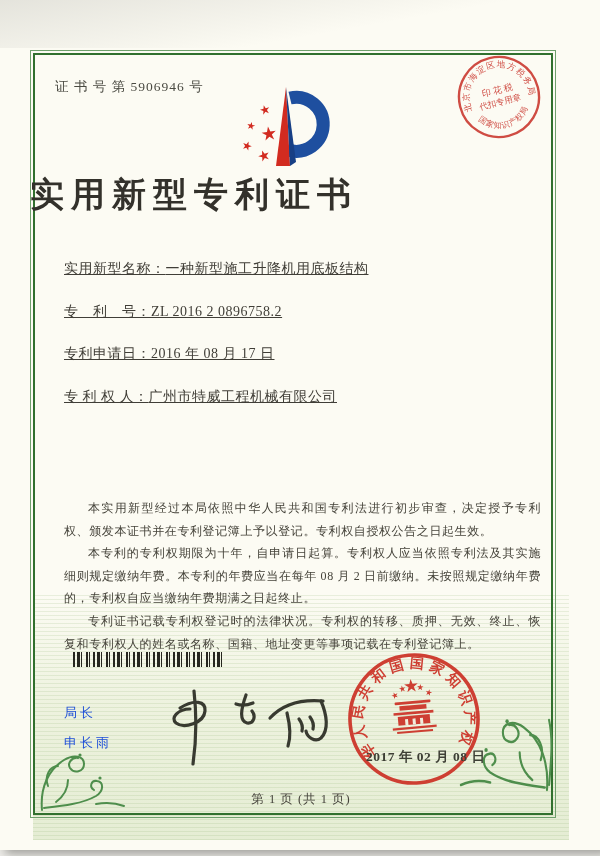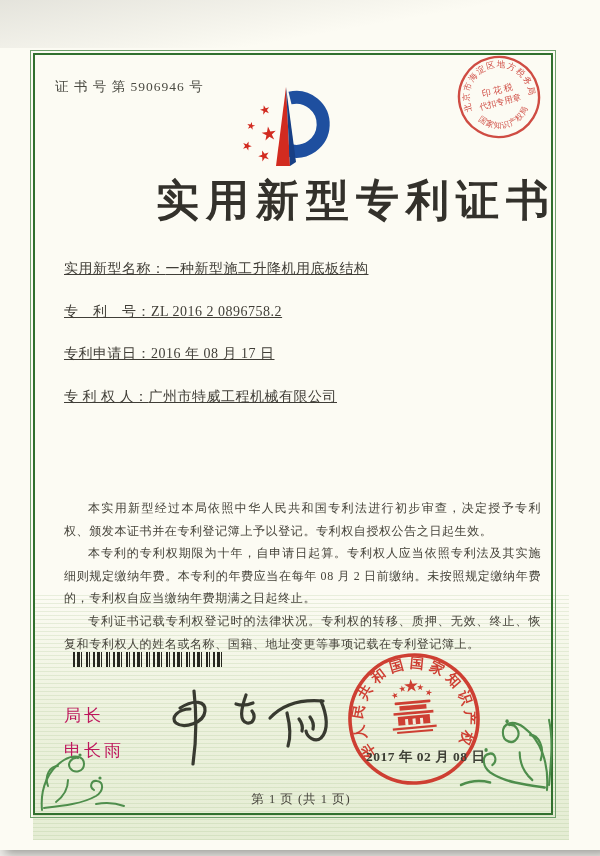--- a/index.html
+++ b/index.html
@@ -33,42 +33,42 @@
   }
   .frame::before{
     content:"";position:absolute;inset:2px;border:2.5px solid #31702e;
   }
   .cert-no{
     position:absolute;left:55px;top:78px;
     font-size:13.5px;color:#4a4a42;letter-spacing:1px;
   }
   .logo{position:absolute;left:228px;top:84px;}
   .title{
-    position:absolute;left:30px;top:172px;width:526px;text-align:right;
-    font-size:43px;font-weight:700;color:#33312b;letter-spacing:7px;
+    position:absolute;left:30px;top:172px;width:526px;text-align:left;
+    font-size:34px;font-weight:700;color:#33312b;letter-spacing:7px;
   }
   .fields{position:absolute;left:64px;top:260px;width:478px;}
   .field-row{height:42.5px;font-size:14px;color:#403e37;letter-spacing:0.5px;text-decoration:underline;}
   .field-row .lbl{white-space:pre;}
   .paras{
     position:absolute;left:64px;top:497px;width:477px;
     font-size:12px;line-height:22.6px;color:#45433a;
     text-align:justify;letter-spacing:0.6px;
   }
   .paras p{margin:0;text-indent:2em;}
   .barcode{
     position:absolute;left:73px;top:652px;width:153px;height:15px;
     background:repeating-linear-gradient(90deg,
       #26261f 0 2px, transparent 2px 4px,
       #26261f 4px 7px, transparent 7px 8px,
       #26261f 8px 9px, transparent 9px 13px,
       #26261f 13px 15px, transparent 15px 16px,
       #26261f 16px 17px, transparent 17px 20px);
   }
-  .director{position:absolute;left:64px;top:704px;font-size:17px;color:#be185d;letter-spacing:3px;}
+  .director{position:absolute;left:64px;top:704px;font-size:13px;color:#1d4ed8;letter-spacing:3px;}
   .director div{margin-bottom:12px;}
   .signature{position:absolute;left:150px;top:684px;}
   .big-seal{position:absolute;left:339px;top:644px;opacity:0.95;transform:rotate(-5deg);}
   .seal-date{
     position:absolute;left:366px;top:748px;
     font-size:13.5px;font-weight:600;color:#3d3f35;letter-spacing:0.5px;z-index:6;
   }
   .tax-stamp{position:absolute;left:449px;top:47px;opacity:0.88;transform:rotate(-14deg);}
   .footer{
     position:absolute;left:30px;top:791px;width:526px;text-align:center;

